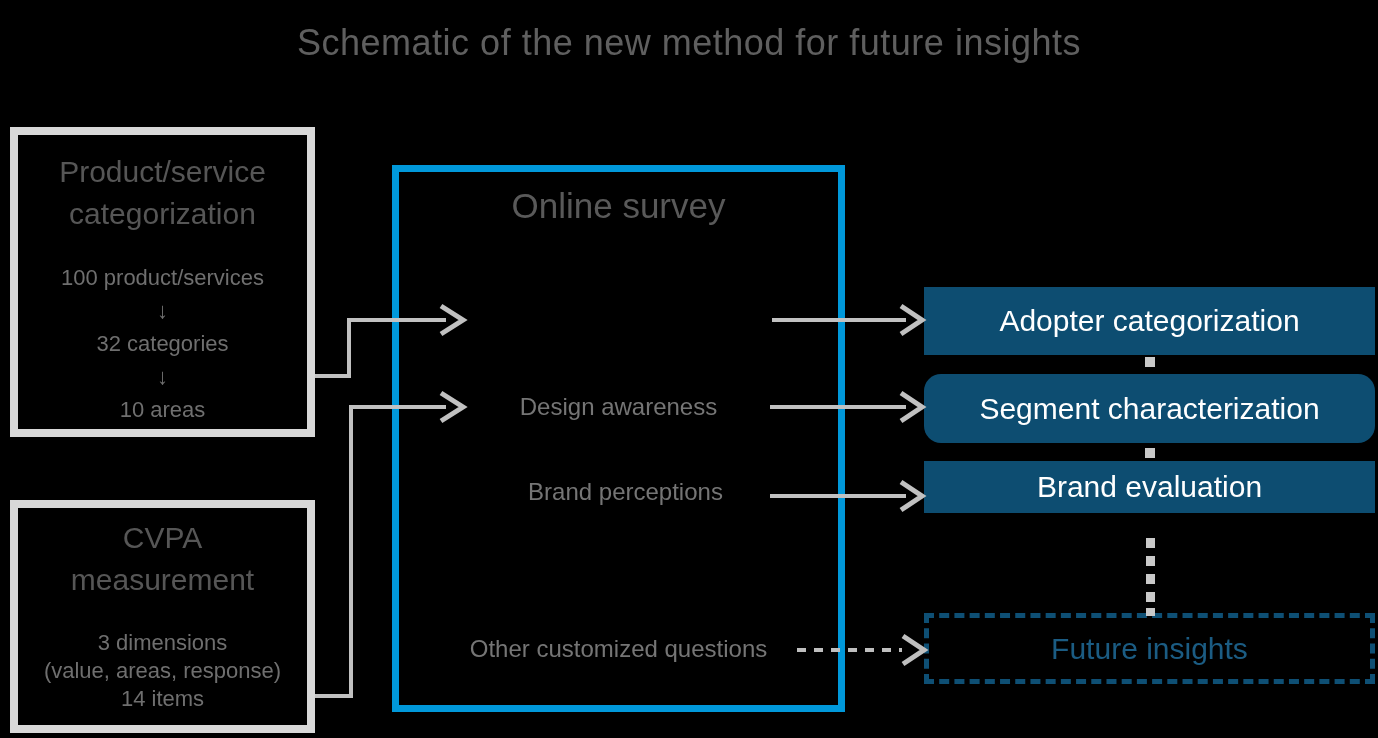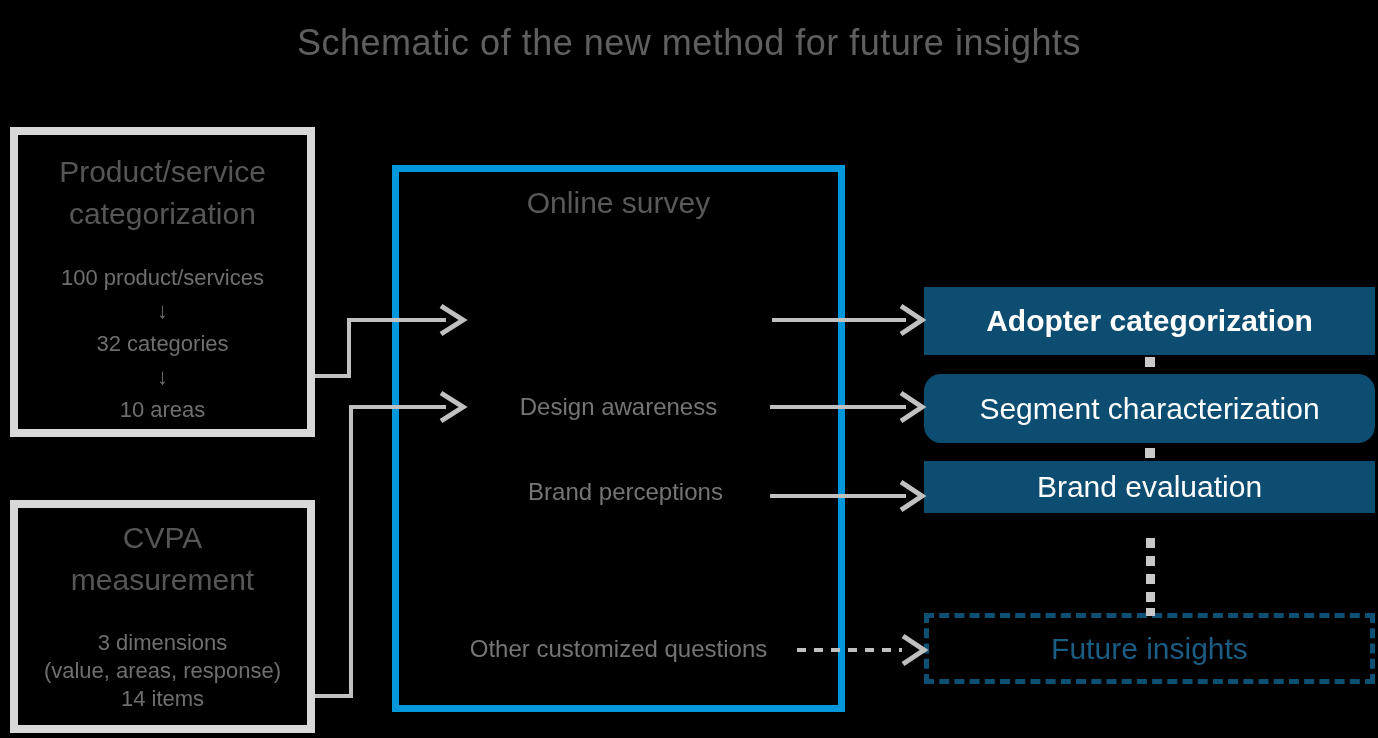--- a/index.html
+++ b/index.html
@@ -25,34 +25,34 @@
   .product .gbox-items { margin-top:26px; line-height:33px; }
   .cvpa .gbox-items    { margin-top:28px; line-height:28px; }
   .down-arrow { font-size:22px; color:#6f6f6f; }
   
   .survey {
     position:absolute; left:392px; top:165px; width:453px; height:547px;
     box-sizing:border-box; border:7px solid #0098da; background:#000;
   }
   .survey-title {
     position:absolute; top:14px; left:0; width:100%; text-align:center;
-    font-size:30px; color:#595959;
+    font-size:35px; color:#595959;
   }
   .sq {
     position:absolute; left:0; width:100%; text-align:center;
     font-size:24px; line-height:28px; color:#757575; white-space:nowrap;
   }
   .sq1 { top:133px; } .sq2 { top:221px; } .sq3 { top:306px;margin-left:7px; } .sq4 { top:463px; }
   
   .obox {
     position:absolute; left:924px; width:451px; box-sizing:border-box;
     background:#0d4d71; color:#ffffff; font-size:30px;
     display:flex; align-items:center; justify-content:center; text-align:center;
   }
-  .obox.adopter { top:287px; height:68px;font-weight:bold; }
+  .obox.adopter { top:287px; height:68px; }
   .obox.segment { top:374px; height:69px;border-radius:17px; }
   .obox.brand   { top:461px; height:52px; }
   .obox.future  {
     top:613px; height:71px; background:transparent;
     border:5px dashed #0e4f74; color:#1b5c83;text-align:center;
   }
   
   .connectors { position:absolute; left:0; top:0; z-index:5; pointer-events:none; }
 </style>
 </head>

